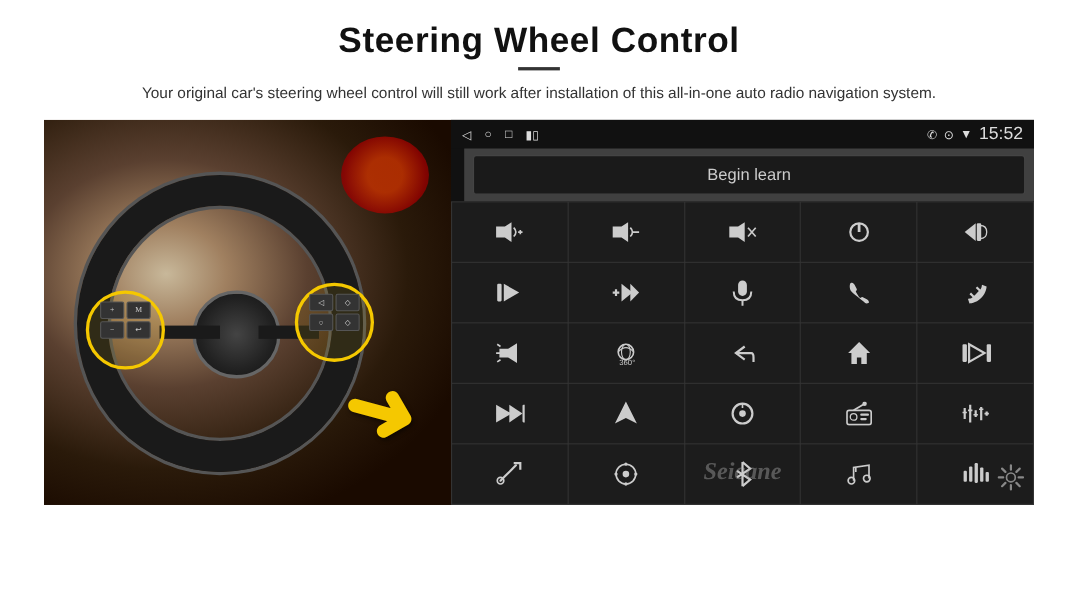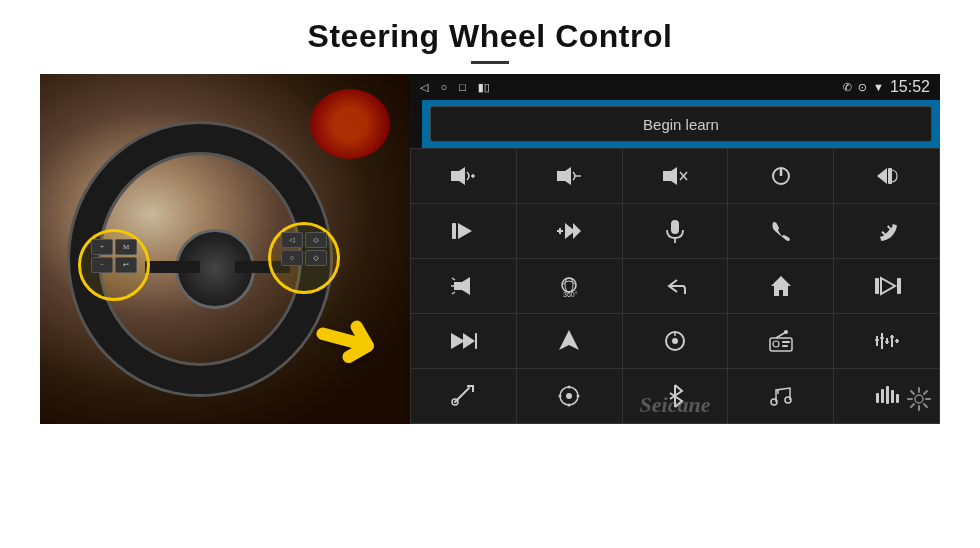--- a/index.html
+++ b/index.html
@@ -239,21 +239,21 @@
 
     .status-time {
       color: #ddd;
       font-size: 16px;
       font-family: Arial, sans-serif;
     }
 
     
     .begin-learn-row {
       padding: 6px 8px;
-      background: #0369a1;
+      background: #404040;
       margin-left: 12px;
     }
 
     .begin-learn-btn {
       width: 100%;
       height: 36px;
       background: #1a1a1a;
       border: 1px solid #444;
       border-radius: 3px;
       color: #ccc;
@@ -284,21 +284,21 @@
       cursor: pointer;
       color: #ddd;
       font-size: 18px;
       position: relative;
       transition: background 0.1s;
     }
 
     
     .watermark {
       position: absolute;
-      bottom: 6px;
+      bottom: 18px;
       left: 50%;
       transform: translateX(-50%);
       color: rgba(180, 180, 180, 0.4);
       font-size: 22px;
       font-style: italic;
       font-family: Georgia, serif;
       font-weight: bold;
       white-space: nowrap;
       pointer-events: none;
     }
@@ -312,20 +312,21 @@
       color: #888;
       cursor: pointer;
     }
   </style>
 </head>
 <body>
 
 <div class="page-container">
   <h1 class="page-title">Steering Wheel Control</h1>
   <div class="title-divider"></div>
+  <p class="subtitle">Your original car's steering wheel control will still work after installation of this all-in-one auto radio navigation system.</p>
 
   <div class="content-area">
 
     <div class="left-image">
       <div class="steering-bg"></div>
       <div class="gauge-area"></div>
       <div class="wheel-ring"></div>
       <div class="wheel-center"></div>
       <div class="spoke spoke-left"></div>
       <div class="spoke spoke-right"></div>

